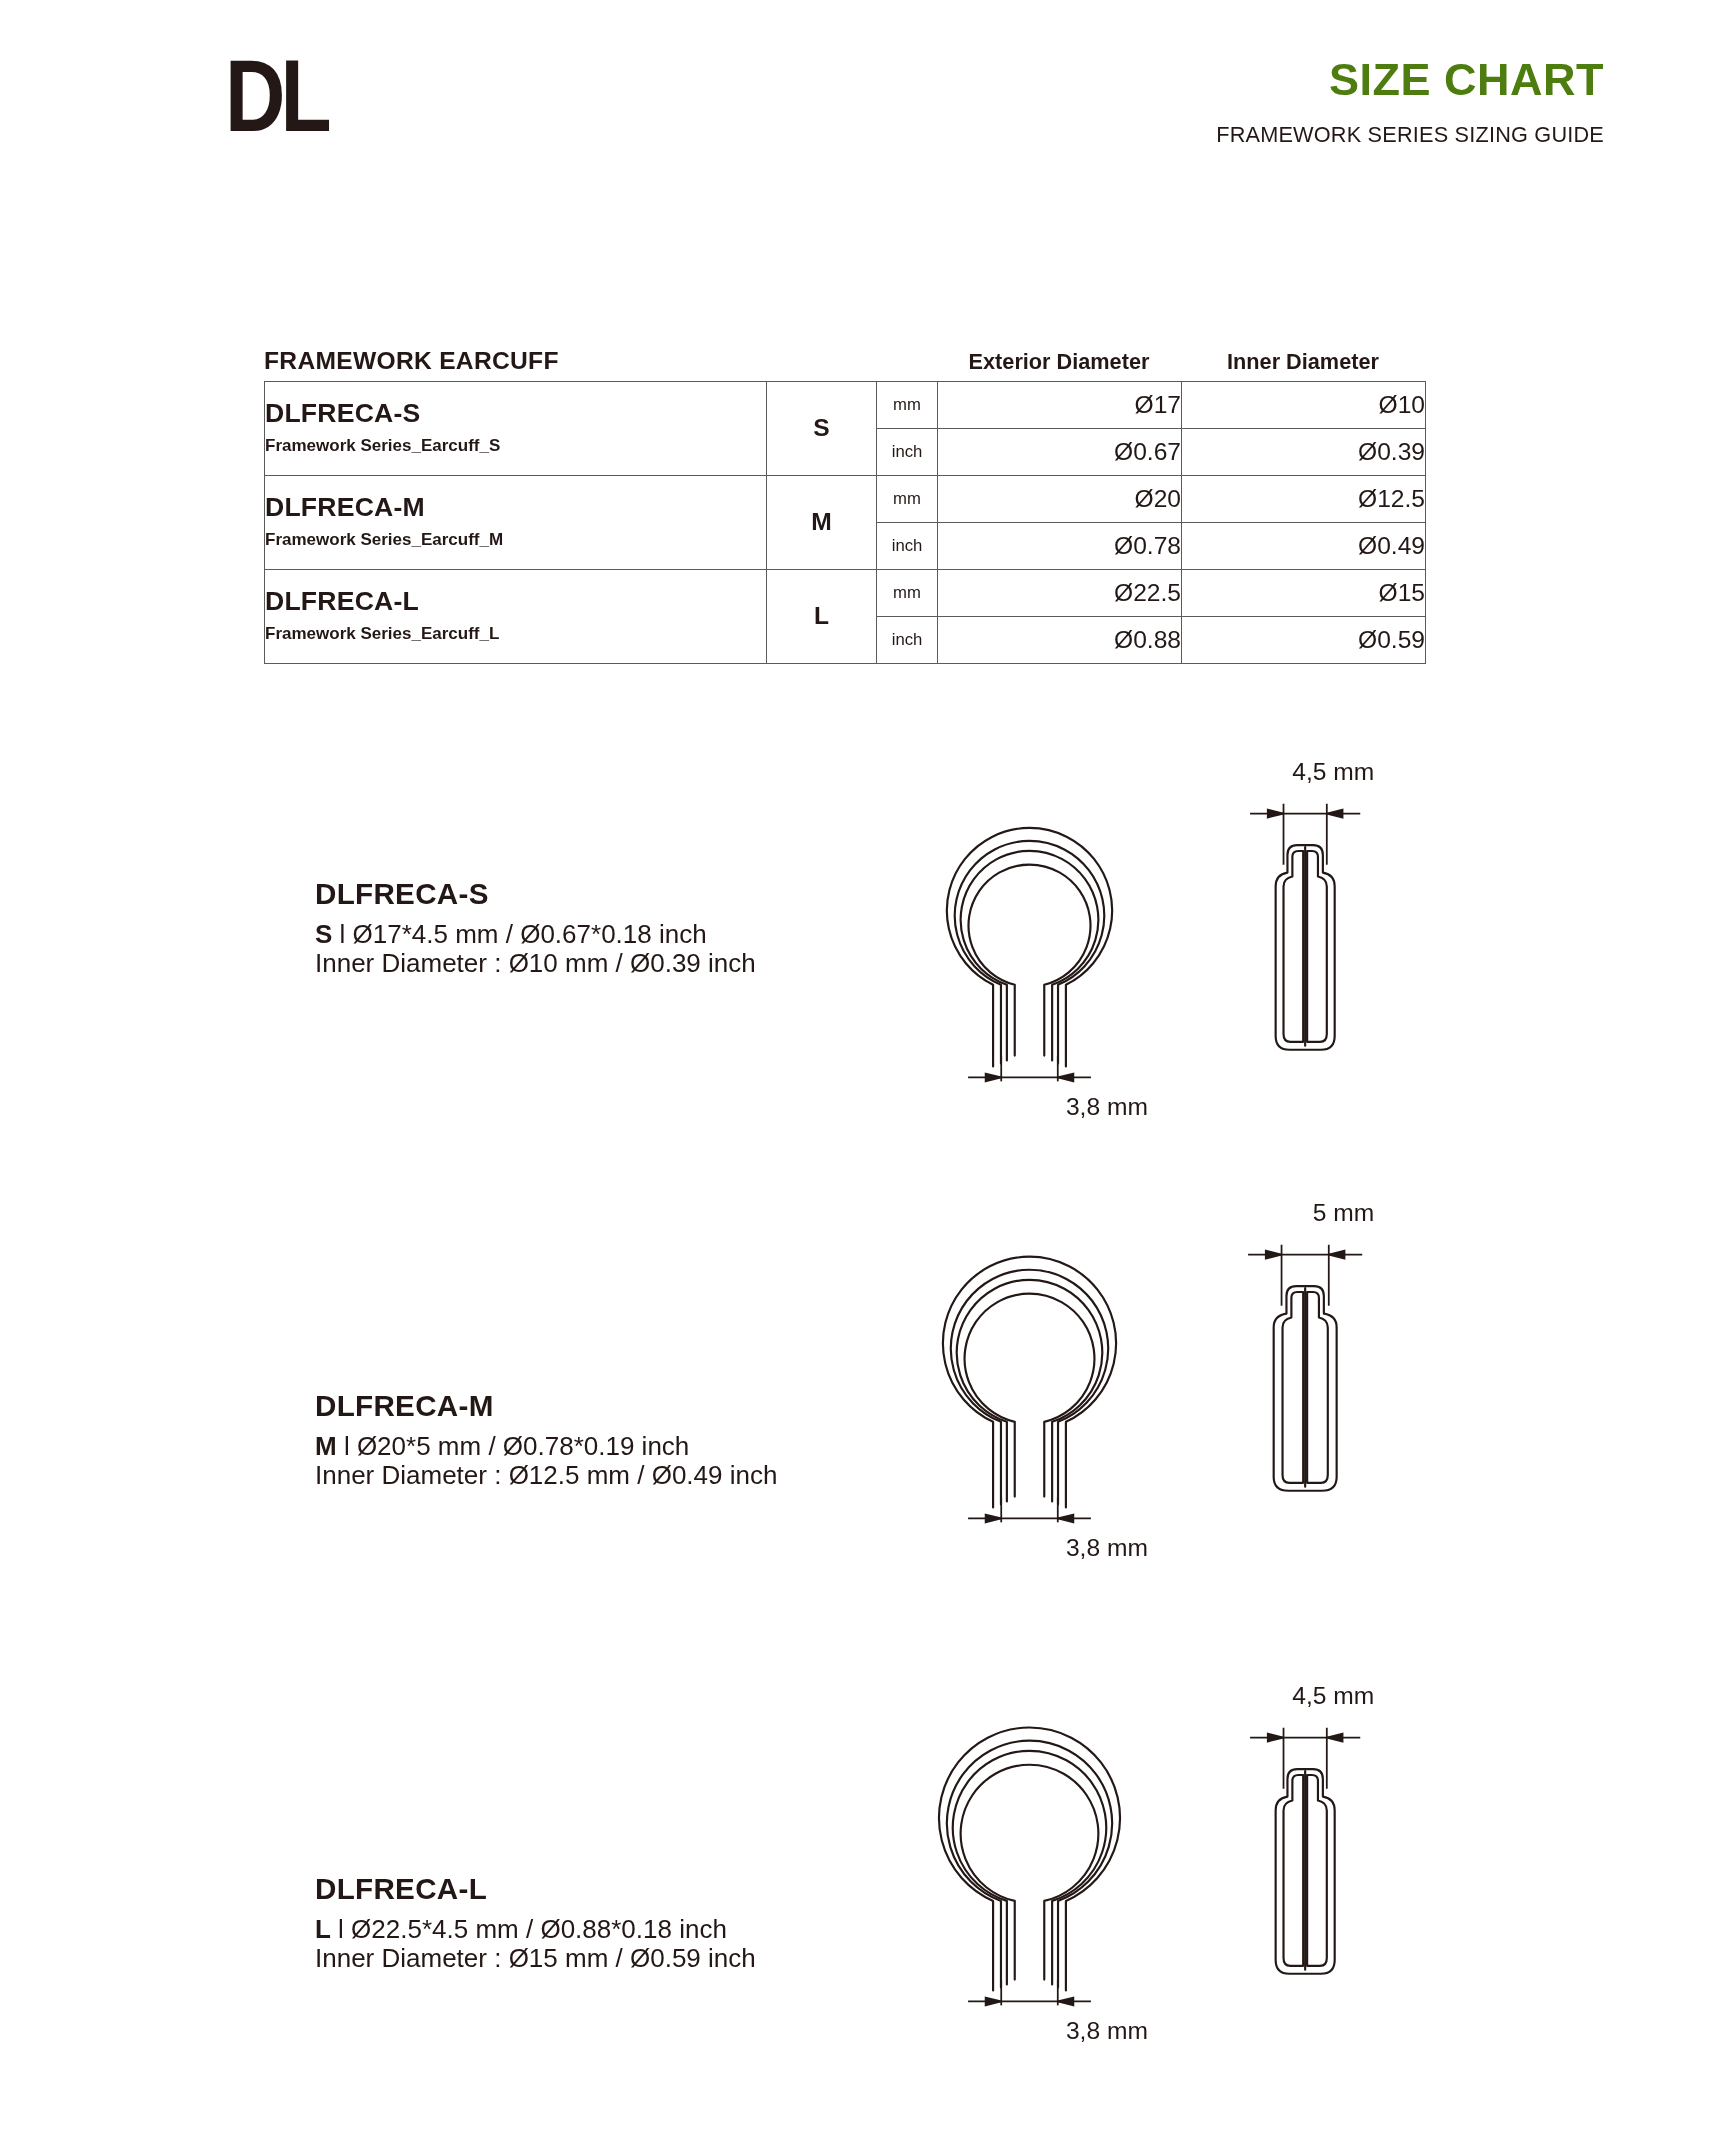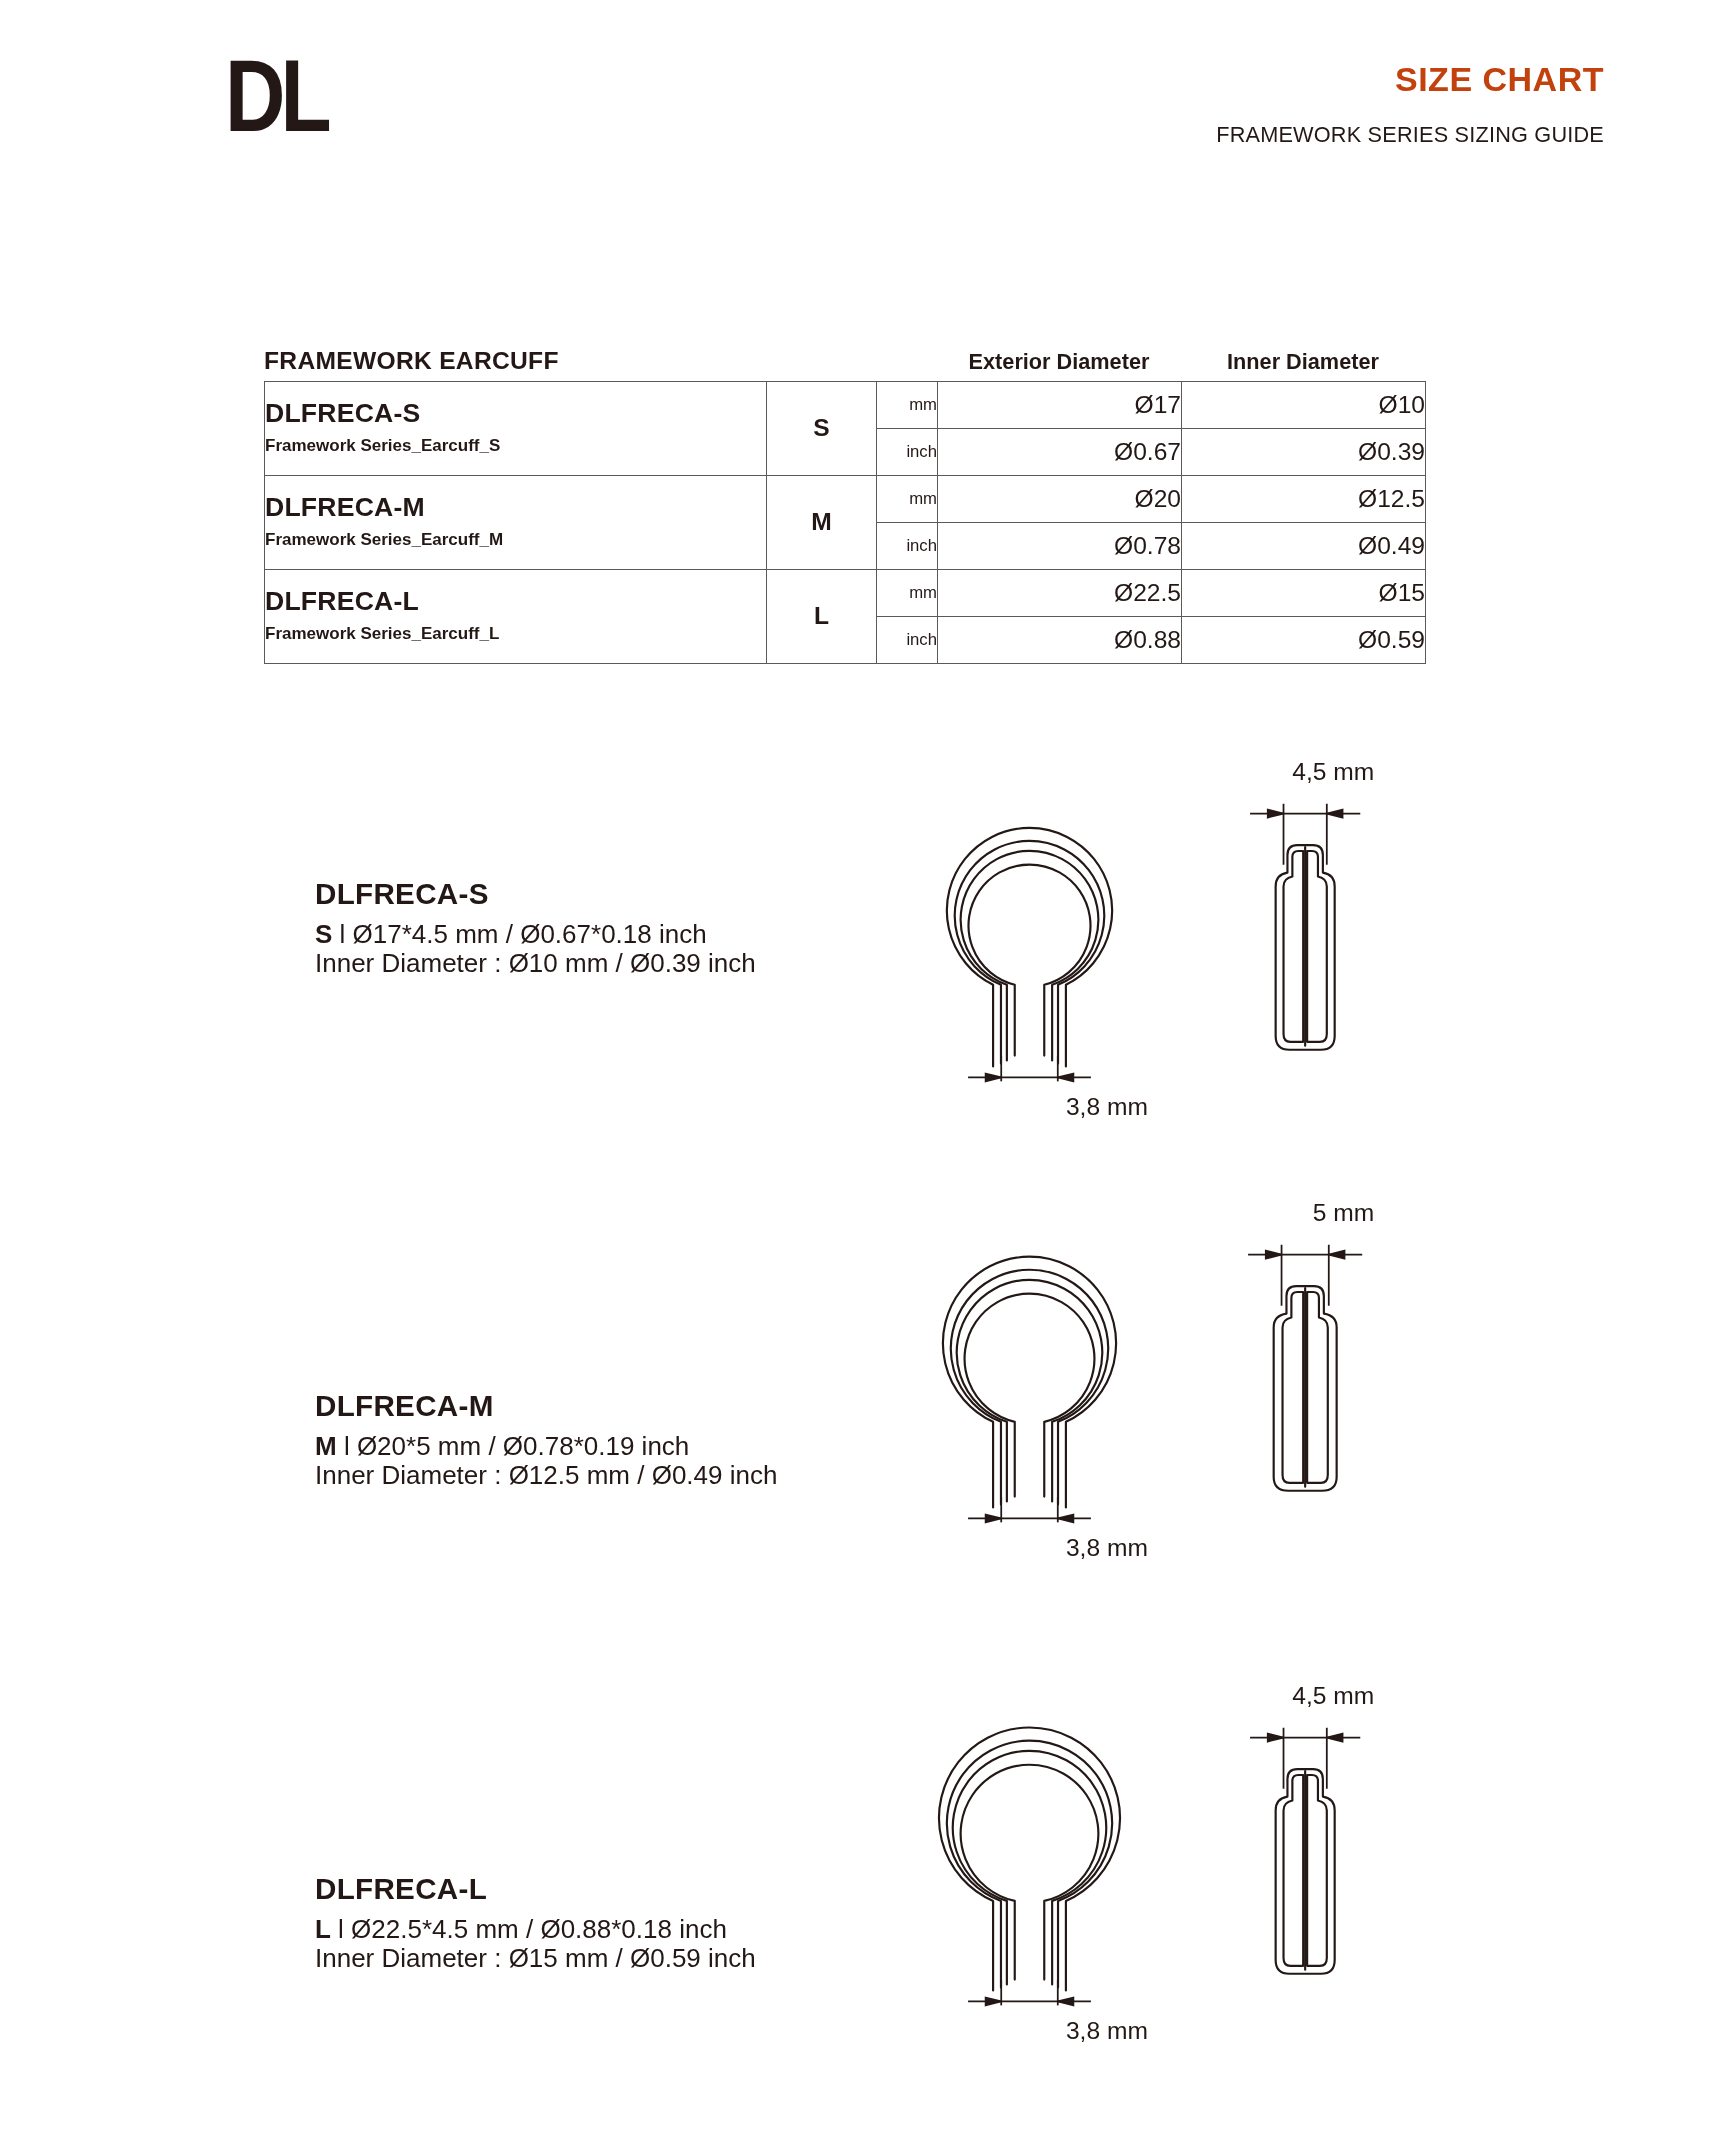--- a/index.html
+++ b/index.html
@@ -37,25 +37,25 @@
     transform: scaleX(0.82);
     transform-origin: left top;
   }
   .title-block {
     position: absolute;
     right: 119px;
     top: 51px;
     text-align: right;
   }
   .chart-title {
-    font-size: 34px;
+    font-size: 45px;
     font-weight: bold;
     letter-spacing: 0.5px;
     line-height: 57px;
-    color: #c2410c;
+    color: #4d7c0f;
   }
   .chart-subtitle {
     font-size: 21.7px;
     font-weight: normal;
     letter-spacing: 0.2px;
     line-height: 25.6px;
     margin-top: 13.8px;
     color: #231815;
     margin-left: 20px;
   }
@@ -126,21 +126,21 @@
     font-weight: bold;
     line-height: 27.6px;
     margin-top: 2px;
   }
   .size-letter {
     text-align: center;
     font-size: 24.6px;
     font-weight: bold;
   }
   .unit-cell {
-    text-align: right;
+    text-align: center;
     font-size: 16.7px;
     font-weight: normal;
     height: 46px;
   }
   .val-cell {
     text-align: right;
     font-size: 24.6px;
     font-weight: normal;
     height: 46px;
   }

